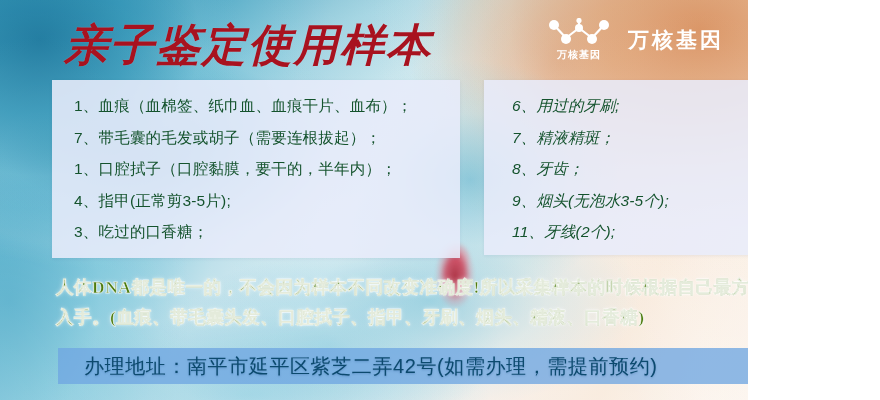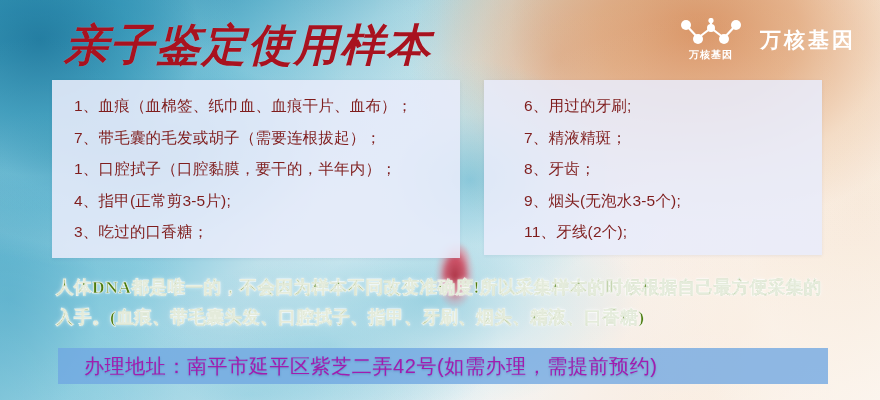--- a/index.html
+++ b/index.html
@@ -2,21 +2,21 @@
 <html><head>
 <meta charset="utf-8">
 <style>
   html, body {
     margin: 0;
     padding: 0;
     background: #ffffff;
   }
   #poster {
     position: relative;
-    width: 880px;
+    width: 748px;
     height: 400px;
     overflow: hidden;
     font-family: "Liberation Sans", "DejaVu Sans", sans-serif;
     background: #cfe3ee;
   }
 
   
   .bg-layer {
     position: absolute;
     inset: 0;
@@ -192,24 +192,24 @@
     left: 484px;
     top: 80px;
     width: 338px;
     height: 175px;
   }
   .card-list {
     margin: 0;
     padding: 18px 0 0 22px;
     list-style: none;
   }
-  .card-right .card-list { padding-left: 40px; }
+  .card-right .card-list { padding-left: 28px; font-style: italic; }
   .card-list li {
     font-size: 15.5px;
-    color: #7f1d1d;
+    color: #14532d;
     line-height: 1;
     margin-bottom: 16px;
     white-space: nowrap;
     letter-spacing: 0.2px;
   }
 
   
   .note {
     position: absolute;
     left: 56px;
@@ -235,21 +235,21 @@
     width: 770px;
     height: 36px;
     background: rgba(112,167,226,0.78);
     display: flex;
     align-items: center;
   }
   .banner-text {
     padding-left: 26px;
     font-size: 20px;
     font-weight: 400;
-    color: #a21caf;
+    color: #0c4a6e;
     letter-spacing: 0.6px;
     white-space: nowrap;
     text-shadow: 0 1px 2px rgba(40,90,150,0.35);
   }
 </style>
 </head>
 <body>
 
 <div id="poster">
 

